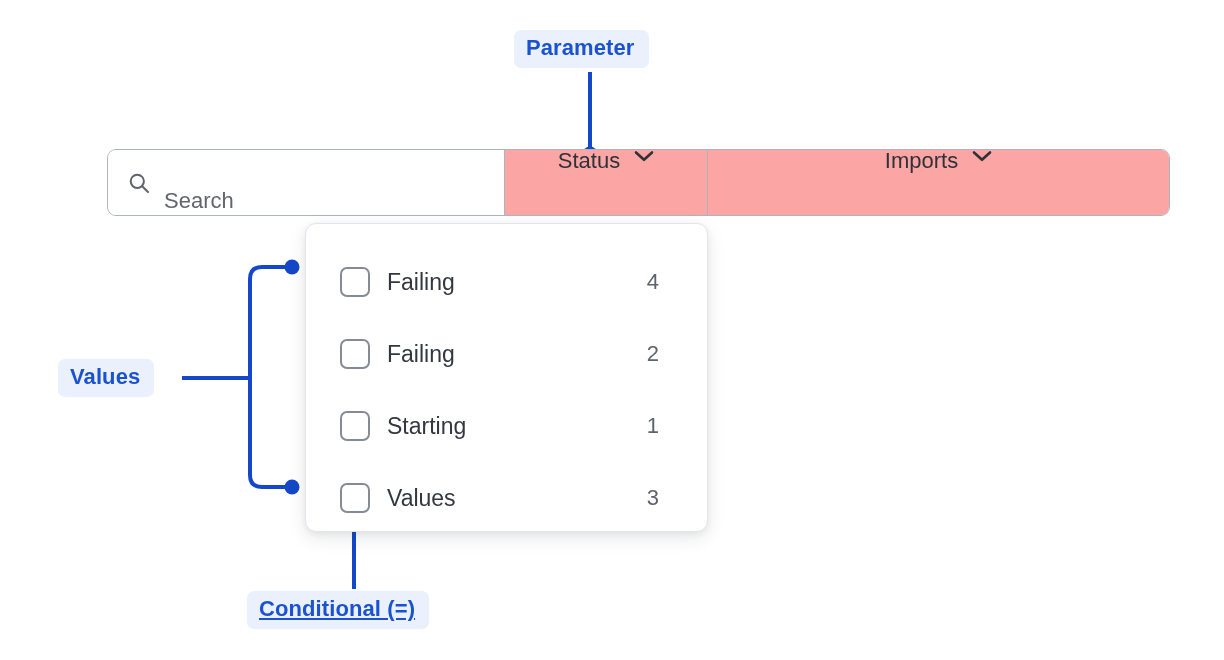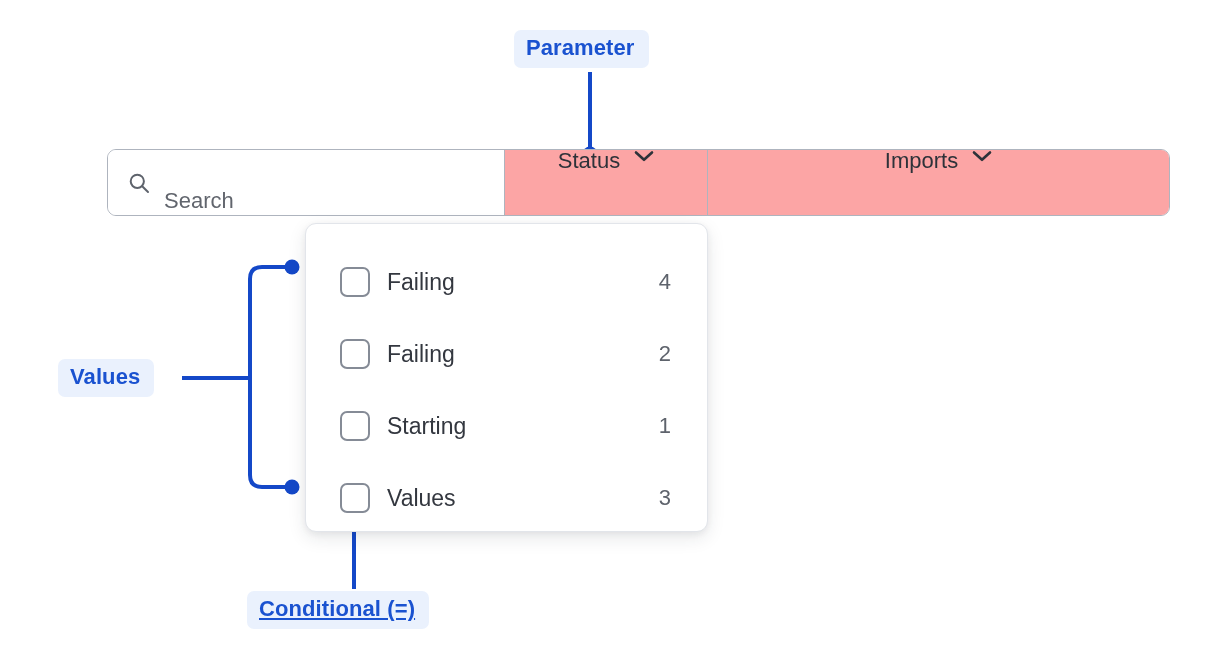--- a/index.html
+++ b/index.html
@@ -112,21 +112,21 @@
     position: absolute;
     left: 305px;
     top: 223px;
     width: 403px;
     height: 309px;
     background: #ffffff;
     border: 1px solid #e2e5ea;
     border-radius: 11px;
     box-shadow: 0 6px 18px rgba(28,36,52,0.10), 0 2px 6px rgba(28,36,52,0.06);
     box-sizing: border-box;
-    padding: 22px 0 22px 0;
+    padding: 22px 12px 22px 0;
   }
   .opt-row {
     height: 72px;
     display: flex;
     align-items: center;
     padding: 0 36px 0 34px;
     box-sizing: border-box;
     cursor: pointer;
   }
   .opt-check {

